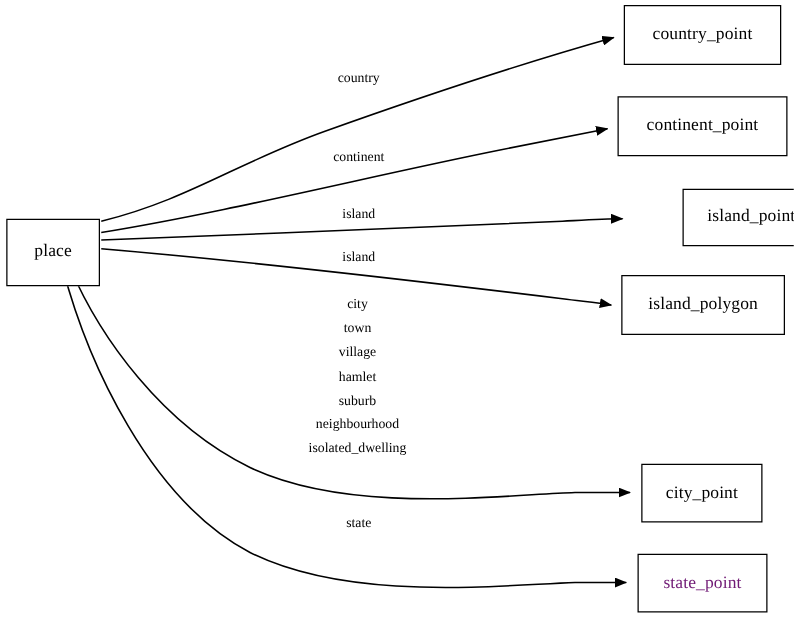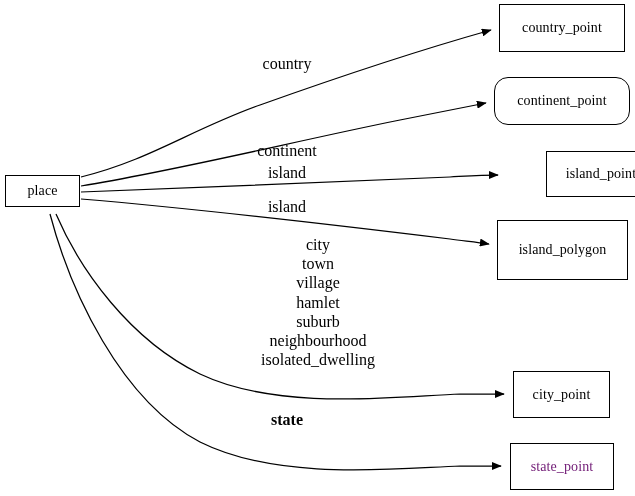--- a/index.html
+++ b/index.html
@@ -36,21 +36,21 @@
     display: flex;
     align-items: center;
     justify-content: center;
     font-size: 14px;
     line-height: 1;
     white-space: nowrap;
     letter-spacing: 0.1px;
   }
   .edge-label {
     position: absolute;
-    font-size: 16px;
+    font-size: 11px;
     line-height: 17px;
     white-space: pre;
     text-align: center;
     transform: translate(-50%, -50%);
     background: transparent;
   }
   .edge-label.multi {
     line-height: 19.2px;
   }
 </style>
@@ -69,50 +69,50 @@
         <path d="M 81,177 C 150,160 190,130 260,105 C 330,80 420,50 491,30" fill="none" stroke="#000000" stroke-width="1.25" marker-end="url(#arrowhead)"></path>
         <path d="M 81,186 C 180,170 300,140 400,120 C 440,112 465,107 486,103" fill="none" stroke="#000000" stroke-width="1.25" marker-end="url(#arrowhead)"></path>
         <path d="M 81,192 C 200,188 360,180 450,177 C 468,176 482,175 498,175" fill="none" stroke="#000000" stroke-width="1.25" marker-end="url(#arrowhead)"></path>
         <path d="M 81,199 C 200,209 360,228 450,239 C 465,241 477,242 489,244" fill="none" stroke="#000000" stroke-width="1.25" marker-end="url(#arrowhead)"></path>
         <path d="M 56,214 C 80,270 130,340 200,374 C 280,412 400,396 460,394 C 477,394 490,394 504,394" fill="none" stroke="#000000" stroke-width="1.25" marker-end="url(#arrowhead)"></path>
         <path d="M 50,214 C 70,290 120,400 200,442 C 280,482 400,468 460,466 C 475,466 488,466 501,466" fill="none" stroke="#000000" stroke-width="1.25" marker-end="url(#arrowhead)"></path>
       </g>
   </svg>
 
   <div id="node-layer">
-      <div class="node" style="left: 5px; top: 175px; width: 75px; height: 32px; border-color: rgb(0, 0, 0); color: rgb(0, 0, 0); align-items: center;">
+      <div class="node" style="left: 5px; top: 175px; width: 75px; height: 54px; border-color: rgb(0, 0, 0); color: rgb(0, 0, 0); align-items: center;">
         <span>place</span>
       </div>
       <div class="node" style="left: 499px; top: 4px; width: 126px; height: 48px; border-color: rgb(0, 0, 0); color: rgb(0, 0, 0);">
         <span>country_point</span>
       </div>
-      <div class="node" style="left: 494px; top: 77px; width: 136px; height: 48px; border-color: rgb(0, 0, 0); color: rgb(0, 0, 0); border-radius: 14px;">
+      <div class="node" style="left: 494px; top: 77px; width: 136px; height: 48px; border-color: rgb(0, 0, 0); color: rgb(0, 0, 0);">
         <span>continent_point</span>
       </div>
       <div class="node" style="left: 507px; top: 151px; width: 110px; height: 46px; border-color: rgb(0, 0, 0); color: rgb(0, 0, 0); margin-left: 39px;">
         <span>island_point</span>
       </div>
-      <div class="node" style="left: 497px; top: 220px; width: 131px; height: 60px; border-color: rgb(0, 0, 0); color: rgb(0, 0, 0);">
+      <div class="node" style="left: 497px; top: 220px; width: 131px; height: 48px; border-color: rgb(0, 0, 0); color: rgb(0, 0, 0);">
         <span>island_polygon</span>
       </div>
       <div class="node" style="left: 513px; top: 371px; width: 97px; height: 47px; border-color: rgb(0, 0, 0); color: rgb(0, 0, 0); justify-content: center;">
         <span>city_point</span>
       </div>
       <div class="node" style="left: 510px; top: 443px; width: 104px; height: 47px; border-color: rgb(0, 0, 0); color: #701a75;">
         <span>state_point</span>
       </div>
     </div>
   <div id="label-layer">
       <div class="edge-label" style="left: 287px; top: 63px; color: rgb(0, 0, 0);">country</div>
-      <div class="edge-label" style="left: 287px; top: 126px; color: rgb(0, 0, 0); margin-top: 24px;">continent</div>
+      <div class="edge-label" style="left: 287px; top: 126px; color: rgb(0, 0, 0);">continent</div>
       <div class="edge-label" style="left: 287px; top: 172px; color: rgb(0, 0, 0);">island</div>
       <div class="edge-label" style="left: 287px; top: 206px; color: rgb(0, 0, 0);">island</div>
-      <div class="edge-label multi" style="left: 286px; top: 302px; color: rgb(0, 0, 0); margin-left: 32px;">city
+      <div class="edge-label multi" style="left: 286px; top: 302px; color: rgb(0, 0, 0);">city
 town
 village
 hamlet
 suburb
 neighbourhood
 isolated_dwelling</div>
-      <div class="edge-label" style="left: 287px; top: 419px; color: rgb(0, 0, 0); font-weight: bold;">state</div>
+      <div class="edge-label" style="left: 287px; top: 419px; color: rgb(0, 0, 0);">state</div>
     </div>
 
 </div>
 
 </body></html>

